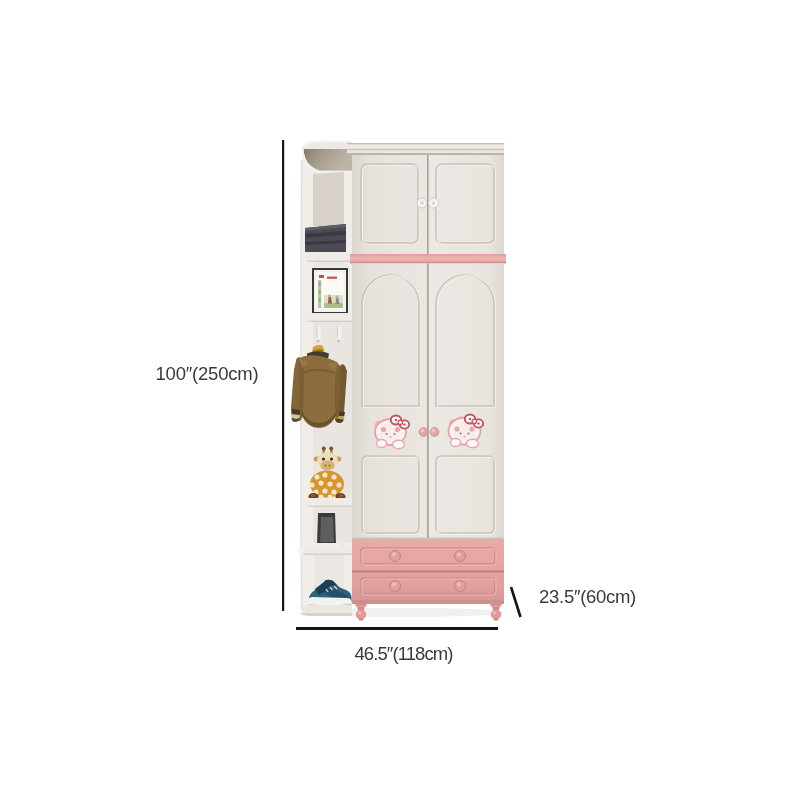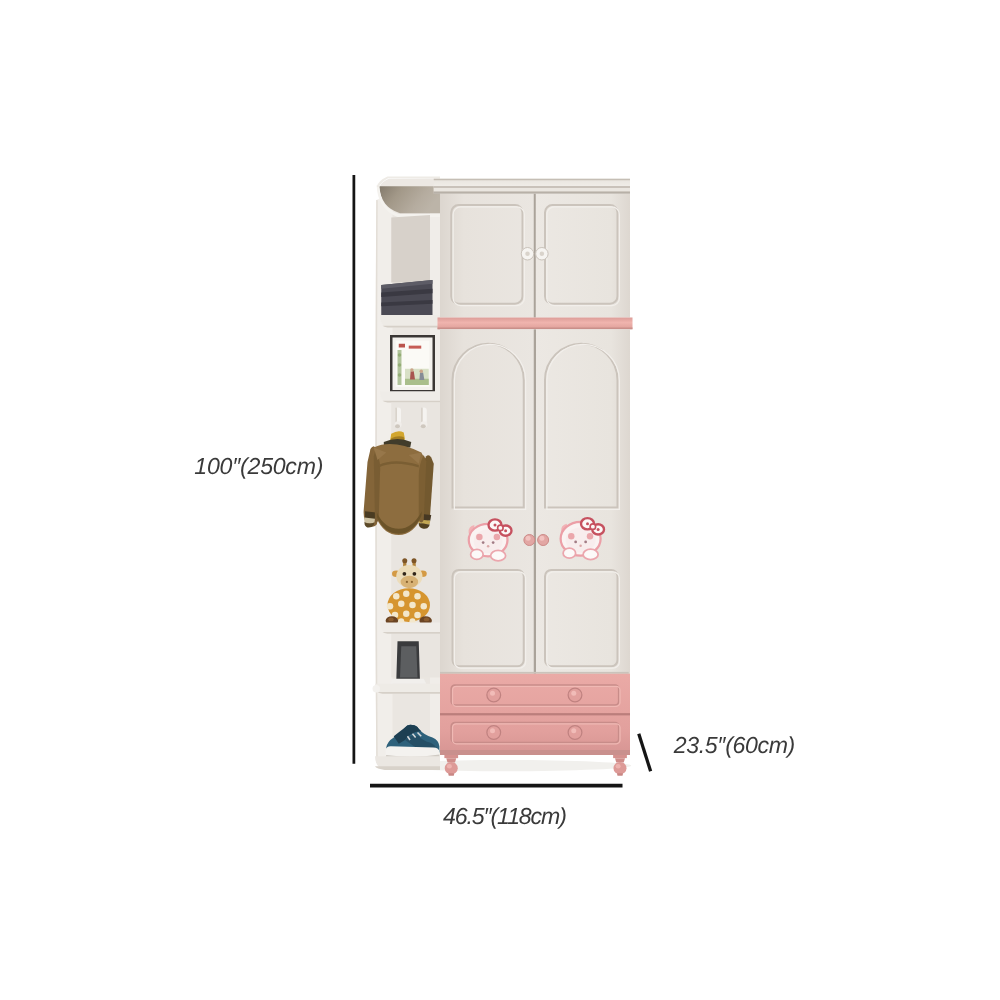--- a/index.html
+++ b/index.html
@@ -1,17 +1,17 @@
 <!DOCTYPE html>
 <html><head>
 <meta charset="utf-8">
 <style>
   html,body{margin:0;padding:0;background:#ffffff;}
   #canvas{position:relative;width:800px;height:800px;background:#ffffff;overflow:hidden;
-    font-family:"Liberation Sans", sans-serif;font-style:italic;}
+    font-family:"Liberation Sans", sans-serif;}
 </style>
 </head>
 <body>
 <div id="canvas">
 <svg width="800" height="800" viewBox="0 0 800 800" xmlns="http://www.w3.org/2000/svg">
 <defs>
   <linearGradient id="doorL" x1="0" y1="0" x2="1" y2="0">
     <stop offset="0" stop-color="#dcd6cf"></stop>
           <stop offset="0.25" stop-color="#e7e2dc"></stop>
           <stop offset="1" stop-color="#eae6e1"></stop>

